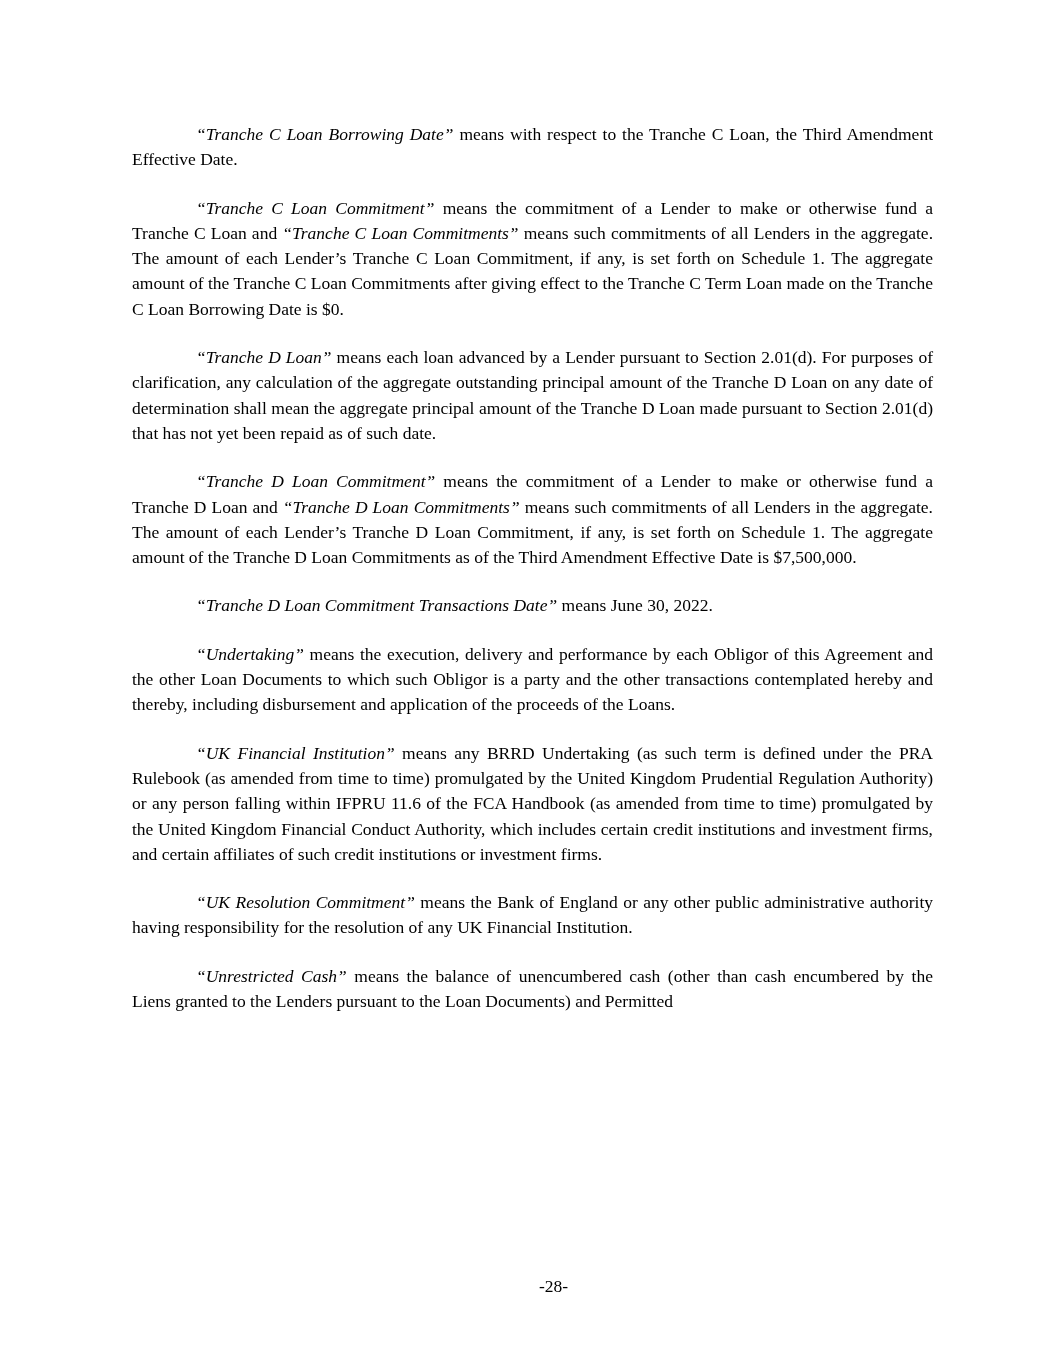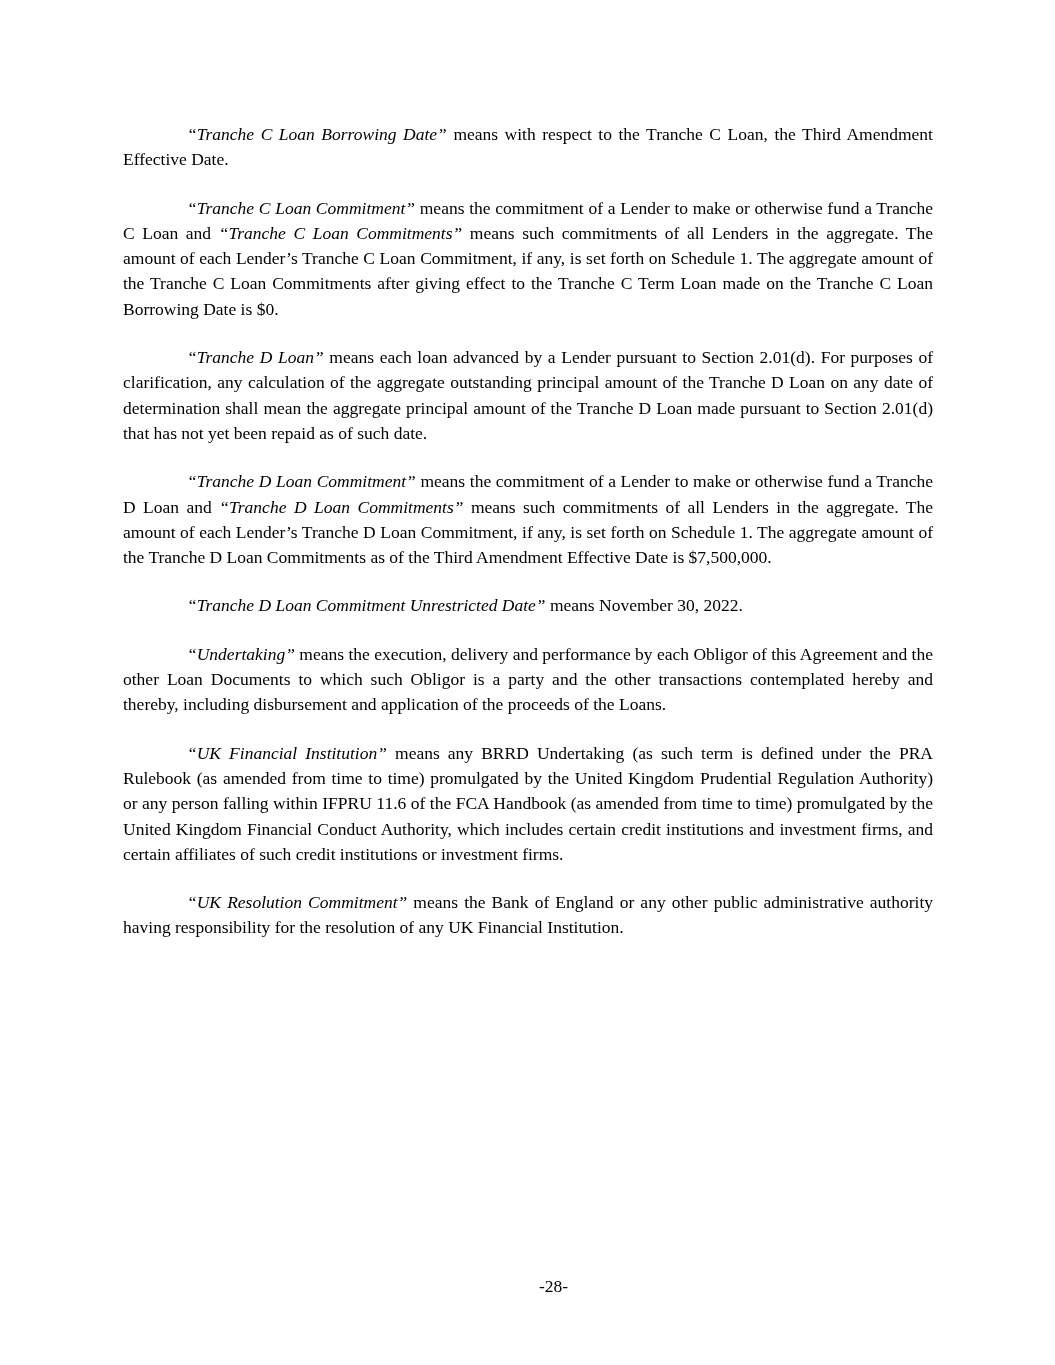--- a/index.html
+++ b/index.html
@@ -16,21 +16,21 @@
     color: #000000;
     overflow: hidden;
   }
   .content {
     position: absolute;
     top: 122px;
     left: 123px;
     width: 810px;
   }
   p.def {
-    margin: 0 0 23px 0;
+    margin: 0 0 23px 9px;
     font-size: 17.5px;
     line-height: 25.3px;
     text-align: justify;
     text-indent: 64px;
   }
   p.def .term {
     font-style: italic;
   }
   .footer {
     position: absolute;
@@ -45,19 +45,20 @@
 </style>
 </head>
 <body>
 
 <div class="page">
   <main class="content">
       <p class="def"><span class="term">“Tranche C Loan Borrowing Date”</span><span class="body-text"> means with respect to the Tranche C Loan, the Third Amendment Effective Date.</span></p>
       <p class="def"><span class="term">“Tranche C Loan Commitment”</span><span class="body-text"> means the commitment of a Lender to make or otherwise fund a Tranche C Loan and </span><span class="term">“Tranche C Loan Commitments”</span><span class="body-text"> means such commitments of all Lenders in the aggregate. The amount of each Lender’s Tranche C Loan Commitment, if any, is set forth on Schedule 1. The aggregate amount of the Tranche C Loan Commitments after giving effect to the Tranche C Term Loan made on the Tranche C Loan Borrowing Date is $0.</span></p>
       <p class="def"><span class="term">“Tranche D Loan”</span><span class="body-text"> means each loan advanced by a Lender pursuant to Section 2.01(d). For purposes of clarification, any calculation of the aggregate outstanding principal amount of the Tranche D Loan on any date of determination shall mean the aggregate principal amount of the Tranche D Loan made pursuant to Section 2.01(d) that has not yet been repaid as of such date.</span></p>
       <p class="def"><span class="term">“Tranche D Loan Commitment”</span><span class="body-text"> means the commitment of a Lender to make or otherwise fund a Tranche D Loan and </span><span class="term">“Tranche D Loan Commitments”</span><span class="body-text"> means such commitments of all Lenders in the aggregate. The amount of each Lender’s Tranche D Loan Commitment, if any, is set forth on Schedule 1. The aggregate amount of the Tranche D Loan Commitments as of the Third Amendment Effective Date is $7,500,000.</span></p>
-      <p class="def"><span class="term">“Tranche D Loan Commitment Unrestricted Date”</span><span class="body-text"> means November 30, 2022.</span></p>
+      <p class="def"><span class="term">“Tranche D Loan Commitment Transactions Date”</span><span class="body-text"> means June 30, 2022.</span></p>
       <p class="def"><span class="term">“Undertaking”</span><span class="body-text"> means the execution, delivery and performance by each Obligor of this Agreement and the other Loan Documents to which such Obligor is a party and the other transactions contemplated hereby and thereby, including disbursement and application of the proceeds of the Loans.</span></p>
       <p class="def"><span class="term">“UK Financial Institution”</span><span class="body-text"> means any BRRD Undertaking (as such term is defined under the PRA Rulebook (as amended from time to time) promulgated by the United Kingdom Prudential Regulation Authority) or any person falling within IFPRU 11.6 of the FCA Handbook (as amended from time to time) promulgated by the United Kingdom Financial Conduct Authority, which includes certain credit institutions and investment firms, and certain affiliates of such credit institutions or investment firms.</span></p>
       <p class="def"><span class="term">“UK Resolution Commitment”</span><span class="body-text"> means the Bank of England or any other public administrative authority having responsibility for the resolution of any UK Financial Institution.</span></p>
+      <p class="def"><span class="term">“Unrestricted Cash”</span><span class="body-text"> means the balance of unencumbered cash (other than cash encumbered by the Liens granted to the Lenders pursuant to the Loan Documents) and Permitted</span></p>
     </main>
   <div class="footer">-28-</div>
 </div>
 
 </body></html>

